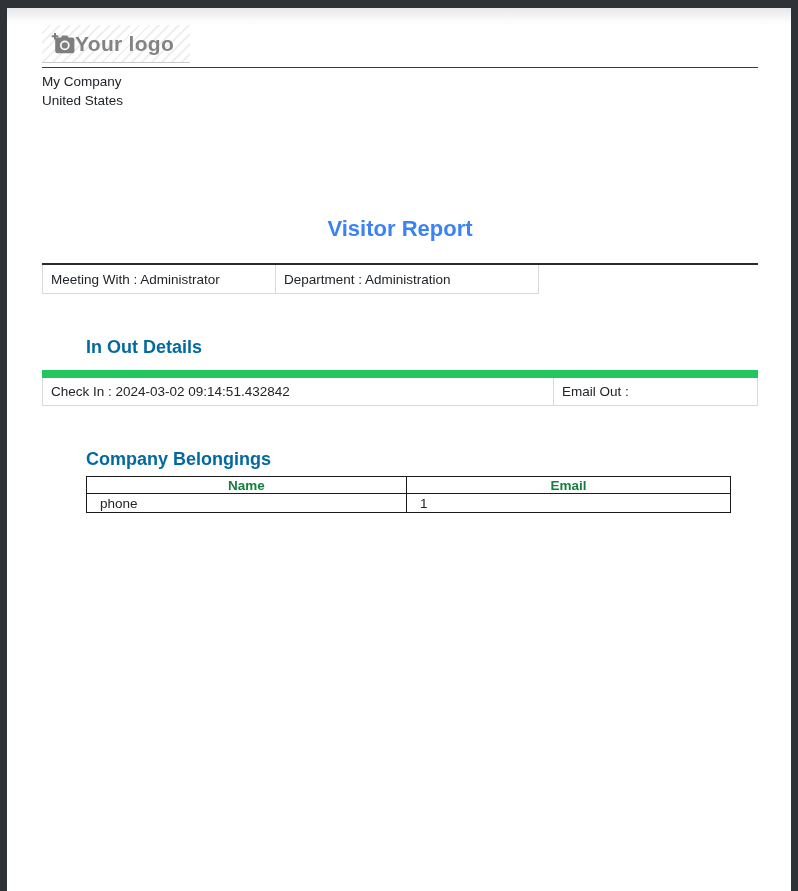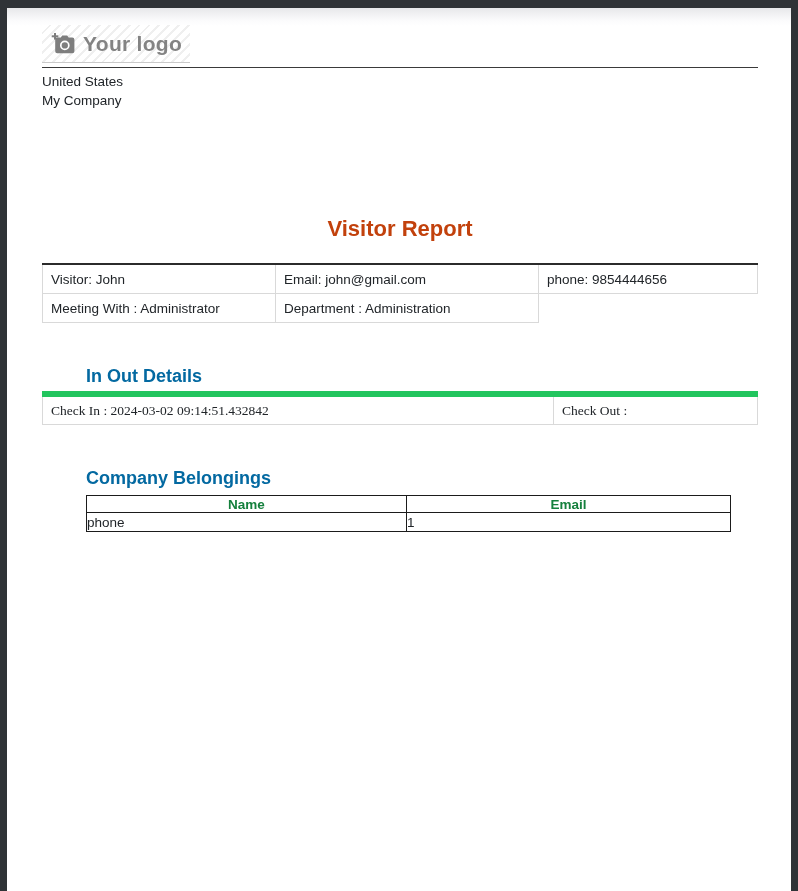--- a/index.html
+++ b/index.html
@@ -26,42 +26,42 @@
   .content{
     position:relative;
     padding:0 33px 0 35px;
   }
   
   .logo-box{
     margin-top:17px;
     width:148px;height:38px;
     box-sizing:border-box;
     display:flex;align-items:center;
-    padding-left:9px;gap:8px;
+    padding-left:9px;
     border-bottom:1px solid #c9c9c9;
     background:repeating-linear-gradient(135deg,#ffffff 0px,#ffffff 5px,#efefef 5px,#efefef 7px);
   }
   .logo-text{
     font-size:21px;font-weight:700;color:#838383;letter-spacing:.3px;
     white-space:nowrap;
   }
   .logo-icon{display:inline-flex;}
   .header-rule{
     border-bottom:1px solid #3a3a3a;
     margin-top:4px;
   }
   .company{
     margin-top:4px;
     font-size:13.5px;line-height:19px;
   }
   
   .title{
     margin:106px 0 0 0;
     font-size:22px;line-height:26px;font-weight:700;
-    text-align:center;color:#c2410c;
+    text-align:center;color:#3b82f6;
   }
   
   table{border-collapse:collapse;table-layout:fixed;}
   .t1{
     margin-top:21px;width:715px;
     border-top:2px solid #2b2b2b;
   }
   .t1 td{
     border:1px solid #d9d9d9;
     height:28px;padding:0 8px;
@@ -69,44 +69,43 @@
     overflow:hidden;white-space:nowrap;
   }
   .t1 td.cell-empty{border:none;}
   
   .sec-heading{
     margin:43px 0 0 44px;
     font-size:18px;line-height:21px;font-weight:700;color:#0369a1;
   }
   
   .t2{
-    margin-top:4px;width:715px;
-    border-top:6px solid #22c55e;
-    font-family:Liberation Serif, serif;
+    margin-top:12px;width:715px;
+    border-top:8px solid #22c55e;
   }
   .t2 td{
     border:1px solid #d9d9d9;
     height:27px;padding:0 8px;
     font-size:13.5px;vertical-align:middle;
     overflow:hidden;white-space:nowrap;
   }
   
   .t3{
     margin:6px 0 0 44px;width:644px;
     border:1px solid #1b1b1b;
   }
   .t3 th{
     border:1px solid #1b1b1b;
     height:16px;padding:0;
     font-size:13.5px;font-weight:700;text-align:center;
     color:#15803d;
   }
   .t3 td{
     border:1px solid #1b1b1b;
-    height:18px;padding:0 0;
+    height:18px;padding:0 13px;
     font-size:13.5px;vertical-align:middle;
   }
 </style>
 </head>
 <body>
 
 <div class="page">
   <div class="content">
 
     <div class="logo-box">
@@ -121,57 +120,52 @@
           </g>
           <circle cx="13.8" cy="12.4" r="4" fill="none" stroke="#ffffff" stroke-width="1.7"></circle>
         </svg>
       </span>
       <span class="logo-text">Your logo</span>
     </div>
 
     <div class="header-rule"></div>
 
     <div class="company">
+      <div>My Company</div>
       <div>United States</div>
-      <div>My Company</div>
     </div>
 
     <h1 class="title">Visitor Report</h1>
 
     <table class="t1">
       <colgroup>
           <col style="width:233px">
           <col style="width:263px">
           <col style="width:219px">
         </colgroup>
       <tbody>
-        <tr>
-          <td>Visitor: John</td>
-          <td>Email: john@gmail.com</td>
-          <td>phone: 9854444656</td>
-        </tr>
         <tr>
           <td>Meeting With : Administrator</td>
           <td>Department : Administration</td>
           <td class="cell-empty"></td>
         </tr>
       </tbody>
     </table>
 
     <h2 class="sec-heading">In Out Details</h2>
 
     <table class="t2">
       <colgroup>
           <col style="width:511px">
           <col style="width:204px">
         </colgroup>
       <tbody>
         <tr>
           <td>Check In : 2024-03-02 09:14:51.432842</td>
-          <td>Check Out :</td>
+          <td>Email Out :</td>
         </tr>
       </tbody>
     </table>
 
     <h2 class="sec-heading">Company Belongings</h2>
 
     <table class="t3">
       <colgroup>
           <col style="width:320px">
           <col style="width:324px">

